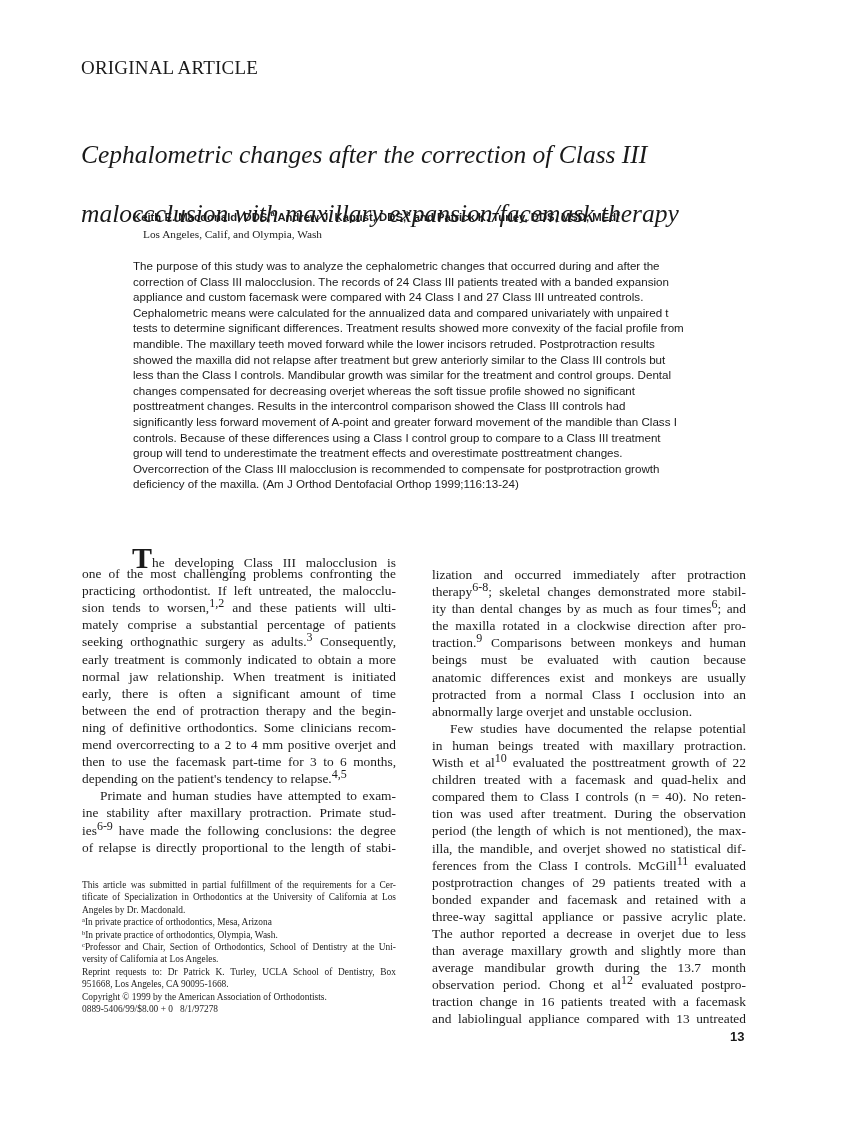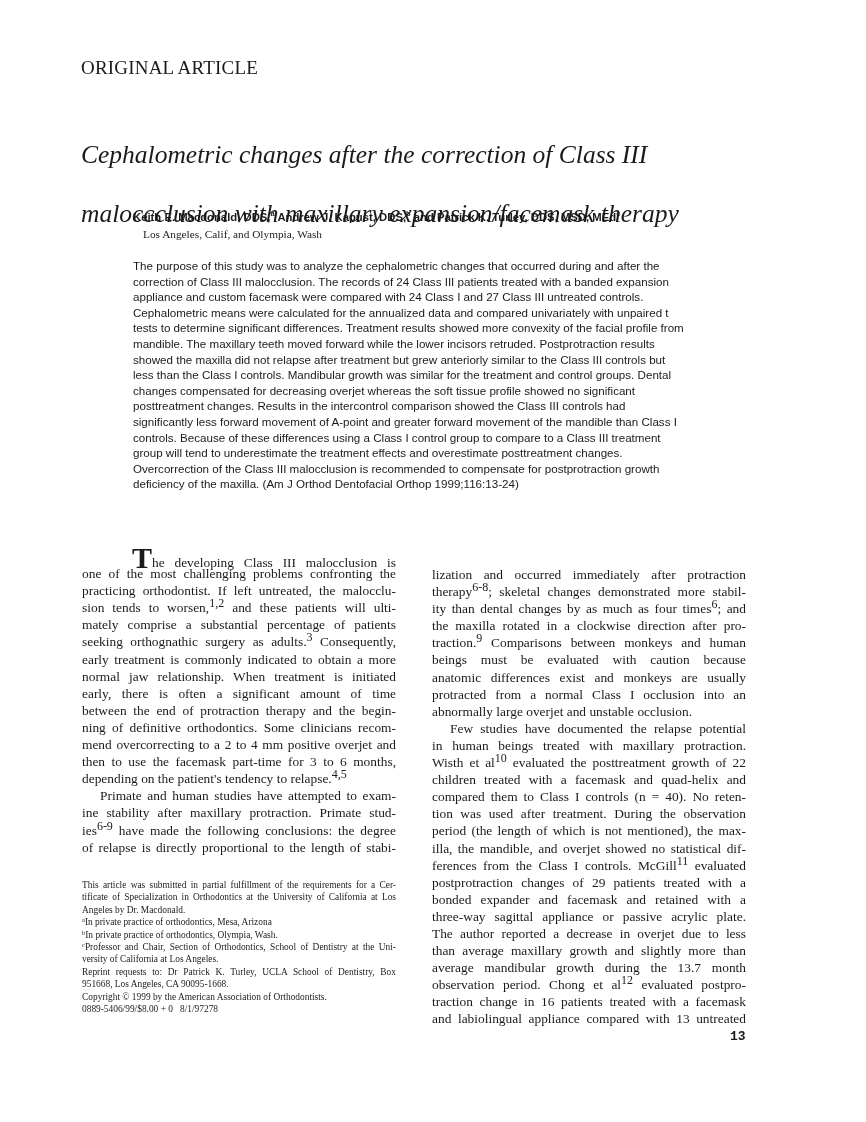--- a/index.html
+++ b/index.html
@@ -50,21 +50,21 @@
     .footnotes {
       left: 82px; top: 879px; width: 314px;
       font-family: "Liberation Serif", serif;
       font-size: 9.4px; line-height: 12.4px; color: #222;
     }
     .footnotes .line { display: block; white-space: nowrap; text-align: justify; text-align-last: justify; height: 12.4px; }
     .footnotes .line.last { text-align-last: left; }
     .footnotes sup { font-size: 6.5px; vertical-align: 3px; line-height: 0; }
     .page-number {
       left: 730px; top: 1029px;
-      font-family: Liberation Mono, monospace;
+      font-family: Liberation Sans, sans-serif;
       font-weight: bold; font-size: 13px; color: #1a1a1a;
     }
   </style>
 </head>
 <body>
 
 <div class="abs section-label">ORIGINAL ARTICLE</div>
 
 <div class="abs title">
   <div>Cephalometric changes after the correction of Class III</div>

